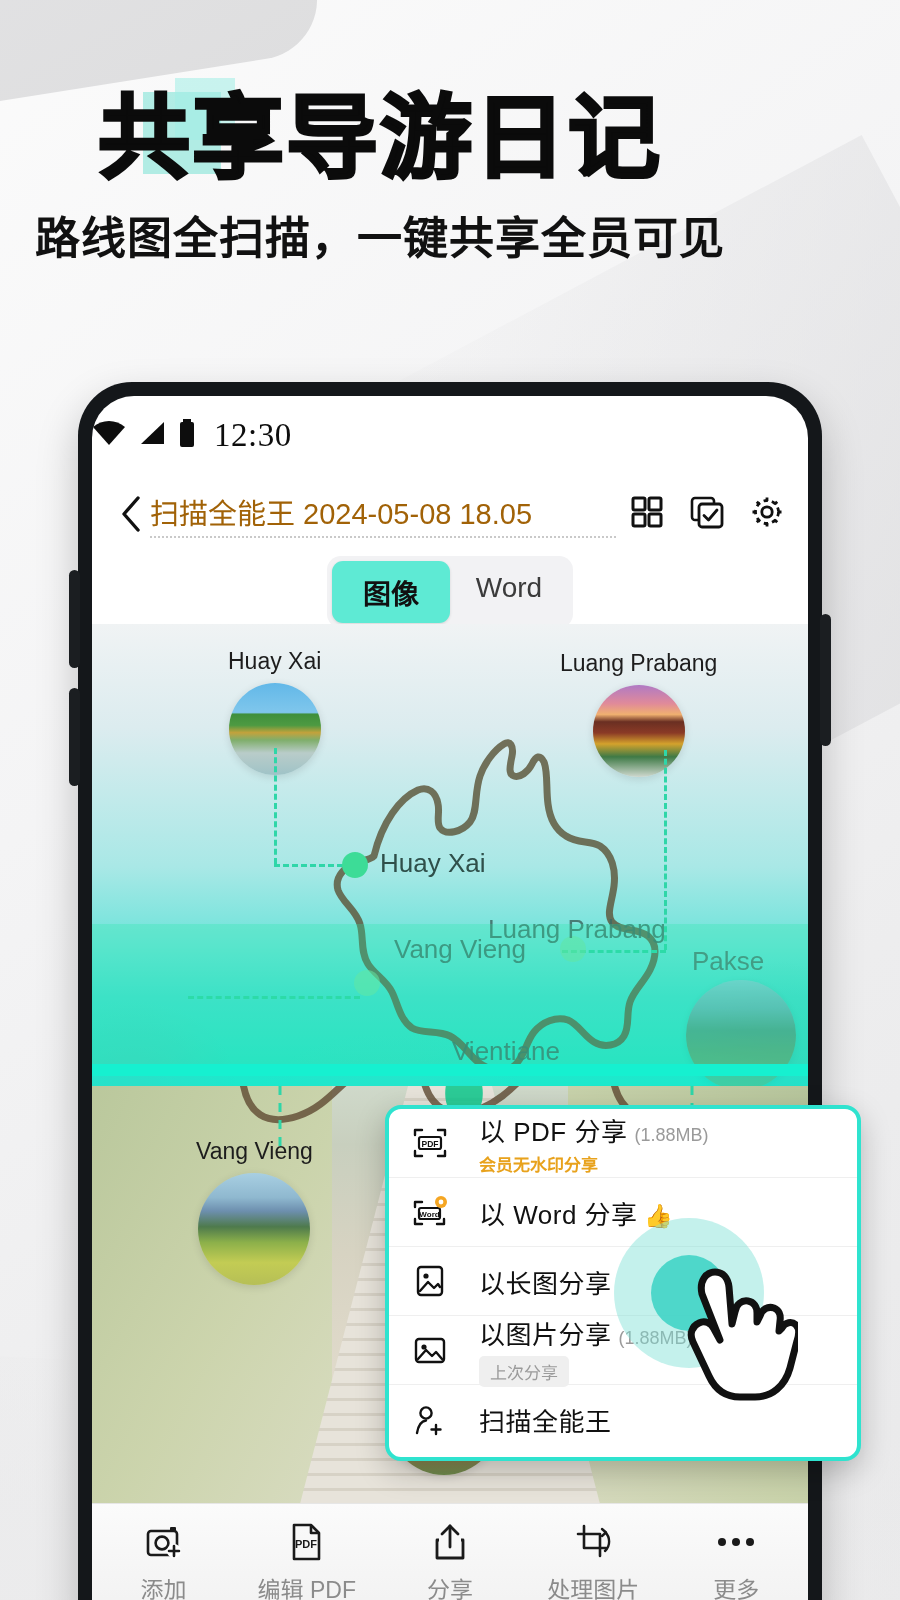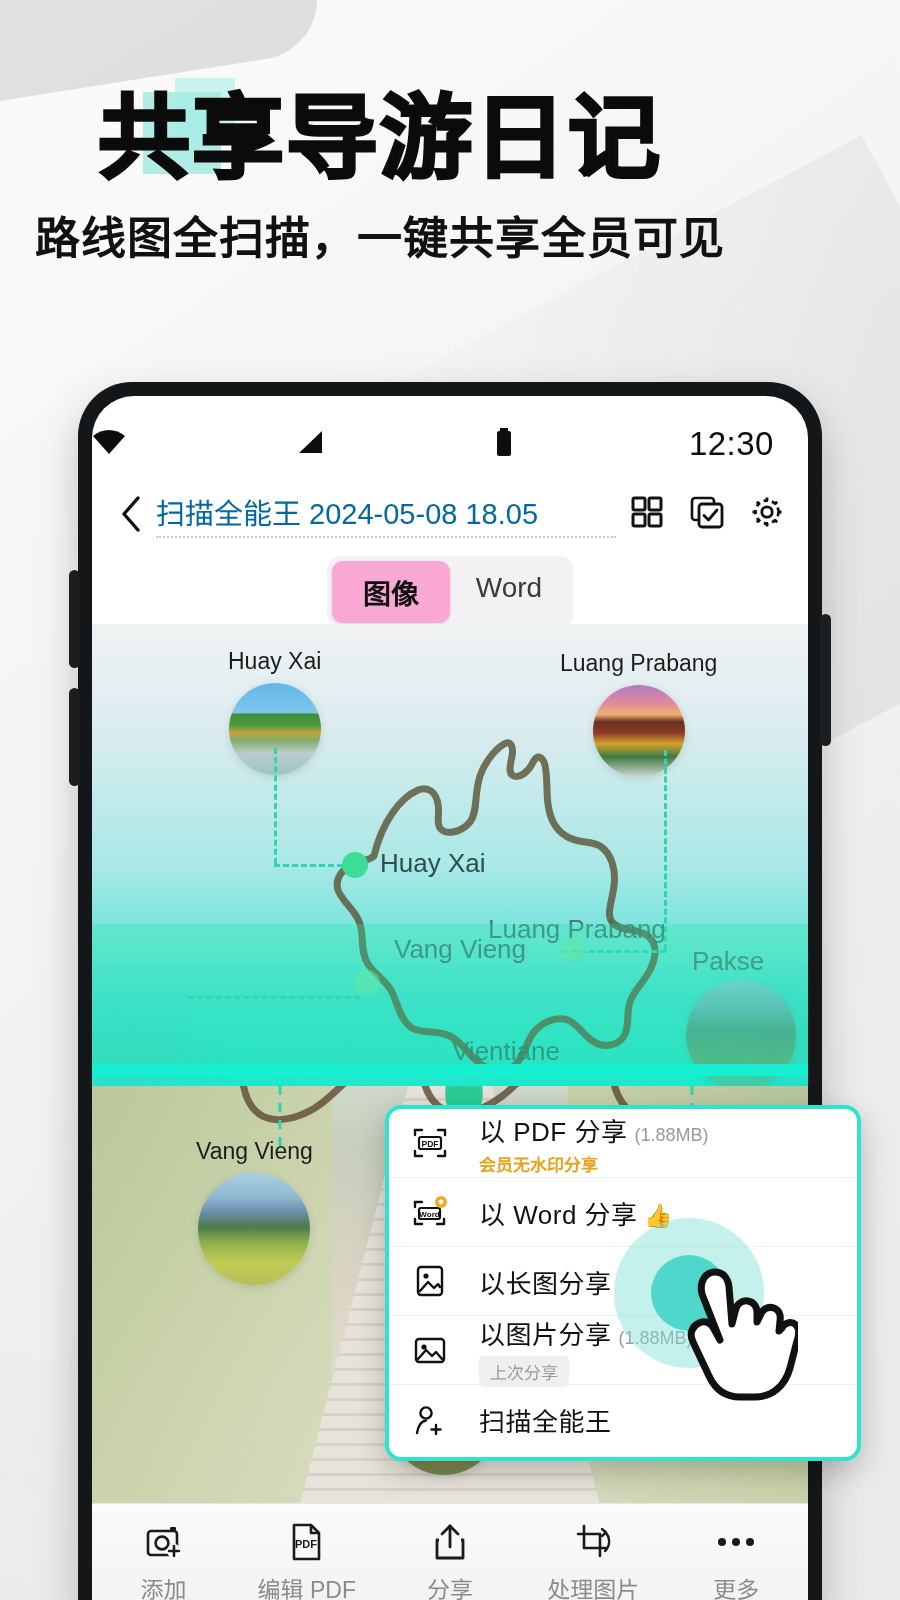--- a/index.html
+++ b/index.html
@@ -59,48 +59,48 @@
   #btn-volume-down{left:-9px;top:306px;width:11px;height:98px;}
   #btn-power{right:-9px;top:232px;width:11px;height:132px;}
 
   #phone-screen{
     position:absolute;left:14px;top:14px;width:716px;height:1226px;
     background:#fff;border-radius:42px 42px 0 0;overflow:hidden;
   }
 
   
   #status-bar{
-    position:absolute;left:0;top:9px;width:716px;height:78px;
-    display:flex;align-items:center;justify-content:space-between;gap:12px;
-    padding-right:34px;box-sizing:border-box;color:#0d0d0d;
+    position:absolute;left:0;top:0;width:716px;height:78px;
+    display:flex;align-items:center;justify-content:flex-start;gap:12px;
+    padding-right:34px;box-sizing:border-box;color:#0d0d0d;font-family:Liberation Serif, serif;
   }
   #status-time{font-size:33px;font-weight:400;letter-spacing:.5px;margin-left:6px;}
 
   
   #app-header{
     position:absolute;left:0;top:78px;width:716px;height:80px;
     display:flex;align-items:center;padding:0 24px 0 22px;box-sizing:border-box;
     background:#fff;
   }
   #back-chevron{width:34px;flex:0 0 34px;display:flex;align-items:center;justify-content:center;}
   #doc-title{
-    flex:1;margin-left:8px;font-size:29px;color:#0369a1;white-space:nowrap;overflow:hidden;
+    flex:1;margin-left:2px;font-size:29px;color:#a16207;white-space:nowrap;overflow:hidden;
     border-bottom:2px dotted #c9c9c9;padding-bottom:4px;
   }
   #header-actions{display:flex;align-items:center;gap:26px;margin-left:14px;}
 
   
   #tab-bar-wrap{position:absolute;left:0;top:160px;width:716px;height:72px;display:flex;justify-content:center;align-items:center;}
   #tab-bar{
     display:flex;background:#f2f2f4;border-radius:14px;padding:5px;width:246px;box-sizing:border-box;
   }
   .tab{
     flex:1;text-align:center;font-size:28px;color:#3b3b3b;padding:11px 0;border-radius:11px;
   }
-  .tab.active{background:#f9a8d4;font-weight:600;color:#111;box-shadow:0 1px 3px rgba(0,0,0,.12);}
+  .tab.active{background:#5eead4;font-weight:600;color:#111;box-shadow:0 1px 3px rgba(0,0,0,.12);}
 
   
   #doc-viewer{
     position:absolute;left:0;top:228px;width:716px;height:880px;overflow:hidden;background:#dfe6e6;
   }
   
   #page-one{position:absolute;left:0;top:0;width:716px;height:466px;overflow:hidden;
     background:linear-gradient(180deg,#f0f3f4 0%,#dcecef 22%,#a9e8e6 52%,#45e0d2 80%,#1fe3c8 100%);padding-left:44px;}
   #page-one-hills{
     position:absolute;left:0;bottom:0;width:716px;height:300px;

